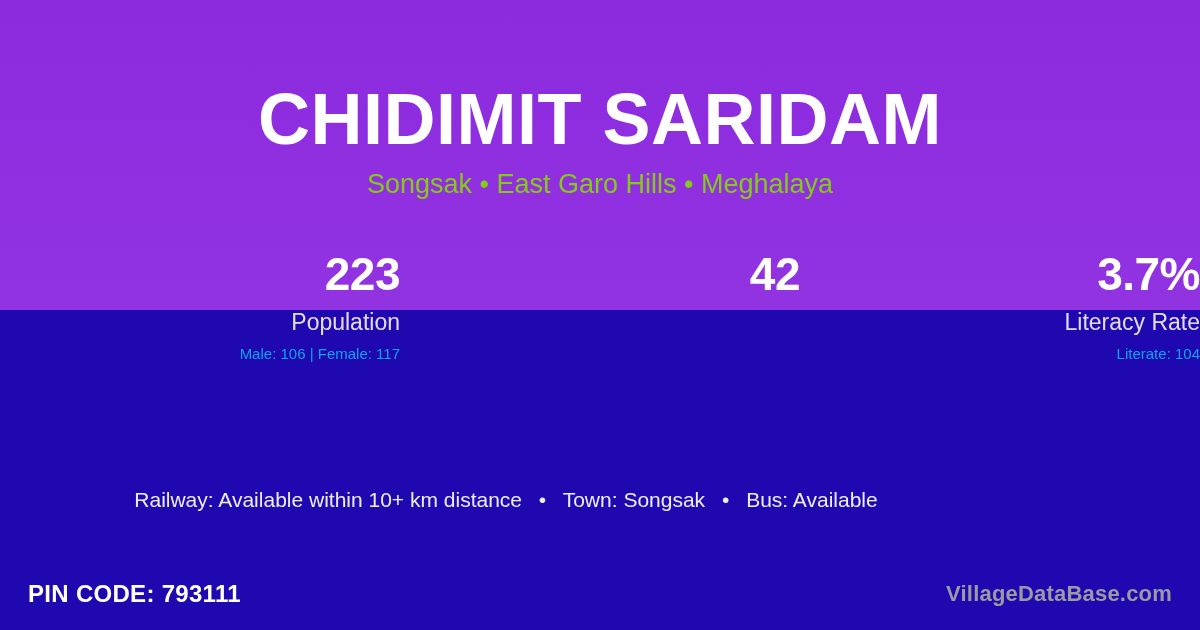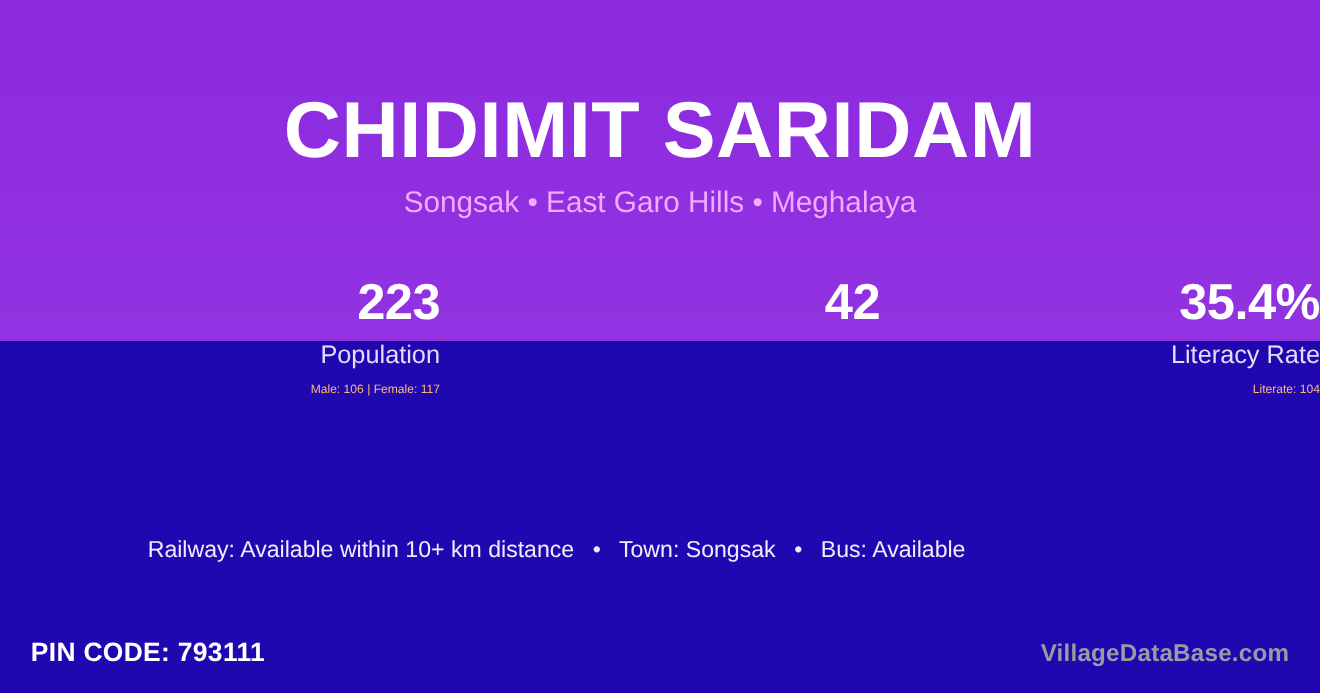--- a/index.html
+++ b/index.html
@@ -48,21 +48,21 @@
     line-height:82px;
     color:#ffffff;
     white-space:nowrap;
   }
 
   .village-subtitle {
     margin-top:8px;
     font-size:27px;
     font-weight:normal;
     line-height:32px;
-    color:#f0abfc;
+    color:#84cc16;
     white-space:nowrap;
   }
 
   
   .stats-row {
     position:absolute;
     top:248px; left:0;
     width:1200px;
     display:flex;
     flex-direction:row;
@@ -84,24 +84,24 @@
   .stat-label {
     margin-top:8px;
     font-size:23px;
     font-weight:normal;
     line-height:28px;
     color:#e3ddf7;
   }
 
   .stat-sub {
     margin-top:9px;
-    font-size:11px;
+    font-size:15px;
     font-weight:normal;
     line-height:18px;
-    color:#fdba74;
+    color:#0ea5e9;
     min-height:18px;
   }
 
   
   .amenities {
     position:absolute;
     top:486px; left:16px;
     width:980px;
     text-align:center;
     font-size:21px;
@@ -157,21 +157,21 @@
       <div class="stat-label">Population</div>
       <div class="stat-sub">Male: 106 | Female: 117</div>
     </div>
 
     <div class="stat-cell">
       <div class="stat-value">42</div>
       <div class="stat-sub"></div>
     </div>
 
     <div class="stat-cell">
-      <div class="stat-value">35.4%</div>
+      <div class="stat-value">3.7%</div>
       <div class="stat-label">Literacy Rate</div>
       <div class="stat-sub">Literate: 104</div>
     </div>
 
   </div>
 
   <div class="amenities">
     <span>Railway: Available within 10+ km distance</span>
     <span class="sep">•</span>
     <span>Town: Songsak</span>

